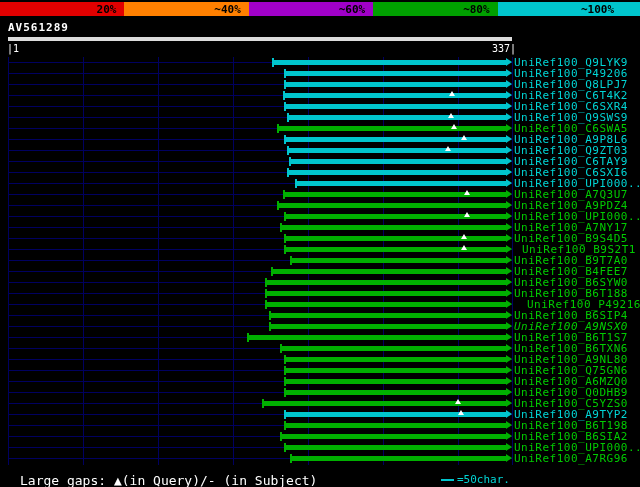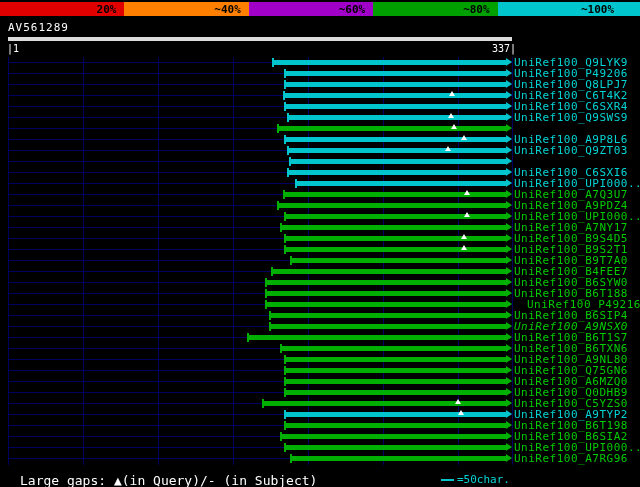--- a/index.html
+++ b/index.html
@@ -4,21 +4,21 @@
 <style>
   html,body{margin:0;padding:0}
   body{
     width:640px;height:487px;background:#000;position:relative;overflow:hidden;
     font-family:"DejaVu Sans Mono","Liberation Mono",monospace;
   }
   .scalebar{position:absolute;top:2px;left:0;width:640px;height:14px;display:flex}
   .seg{flex:1;display:flex;align-items:center;justify-content:flex-end;padding-right:8px;
        font-size:11px;font-weight:bold;color:#000}
   .seg:last-child{padding-right:26px}
-  .queryname{position:absolute;left:8px;top:21px;font-size:11px;font-weight:normal;color:#fff;letter-spacing:1px}
+  .queryname{position:absolute;left:8px;top:21px;font-size:11px;font-weight:bold;color:#fff;letter-spacing:1px}
   .querybar{position:absolute;left:8px;top:37px;width:504px;height:4px;background:#dcdcdc}
   .axis-label{position:absolute;top:43px;font-size:10px;color:#fff}
   #axis-start{left:7px}
   #axis-end{right:124px}
   .rows{position:absolute;top:57px;left:0;width:549px;height:408px}
   .vlayer{position:absolute;top:0;left:0;right:0;bottom:0}
   .vline{position:absolute;top:0;height:100%;width:1px}
   .row{position:relative;height:11px;width:640px}
   .hline{position:absolute;left:8px;top:5px;width:504px;height:1px}
   .bar{position:absolute;top:3px;height:5px}
@@ -119,20 +119,21 @@
       </div>
       <div class="rlabel" style="color: rgb(0, 213, 213);">UniRef100_Q9SWS9</div>
     </div>
     <div class="row">
       <div class="hline" style="background: rgb(0, 0, 96);"></div>
       <div class="bar" style="left: 276.5px; width: 229.5px; background: rgb(0, 176, 0);">
         <div class="tick"></div>
         <div class="arrow" style="border-left-color: rgb(0, 176, 0);"></div>
         <div class="gap" style="left: 174px;"></div>
       </div>
+      <div class="rlabel" style="color: rgb(0, 204, 0);">UniRef100_C6SWA5</div>
     </div>
     <div class="row">
       <div class="hline" style="background: rgb(0, 0, 96);"></div>
       <div class="bar" style="left: 284px; width: 222px; background: rgb(0, 197, 205);">
         <div class="tick"></div>
         <div class="arrow" style="border-left-color: rgb(0, 197, 205);"></div>
         <div class="gap" style="left: 177px;"></div>
       </div>
       <div class="rlabel" style="color: rgb(0, 213, 213);">UniRef100_A9P8L6</div>
     </div>
@@ -144,20 +145,21 @@
         <div class="gap" style="left: 157.5px;"></div>
       </div>
       <div class="rlabel" style="color: rgb(0, 213, 213);">UniRef100_Q9ZT03</div>
     </div>
     <div class="row">
       <div class="hline" style="background: rgb(0, 0, 96);"></div>
       <div class="bar" style="left: 288.5px; width: 217.5px; background: rgb(0, 197, 205);">
         <div class="tick"></div>
         <div class="arrow" style="border-left-color: rgb(0, 197, 205);"></div>
       </div>
+      <div class="rlabel" style="color: rgb(0, 213, 213);">UniRef100_C6TAY9</div>
     </div>
     <div class="row">
       <div class="hline" style="background: rgb(0, 0, 96);"></div>
       <div class="bar" style="left: 287px; width: 219px; background: rgb(0, 197, 205);">
         <div class="tick"></div>
         <div class="arrow" style="border-left-color: rgb(0, 197, 205);"></div>
       </div>
       <div class="rlabel" style="color: rgb(0, 213, 213);">UniRef100_C6SXI6</div>
     </div>
     <div class="row">
@@ -211,21 +213,21 @@
       </div>
       <div class="rlabel" style="color: rgb(0, 204, 0);">UniRef100_B9S4D5</div>
     </div>
     <div class="row">
       <div class="hline" style="background: rgb(0, 0, 96);"></div>
       <div class="bar" style="left: 284px; width: 222px; background: rgb(0, 176, 0);">
         <div class="tick"></div>
         <div class="arrow" style="border-left-color: rgb(0, 176, 0);"></div>
         <div class="gap" style="left: 177px;"></div>
       </div>
-      <div class="rlabel" style="color: rgb(0, 204, 0);">UniRef100_B9S2T1</div>
+      <div class="rlabel" style="color: rgb(0, 204, 0); padding-left: 8px;">UniRef100_B9S2T1</div>
     </div>
     <div class="row">
       <div class="hline" style="background: rgb(0, 0, 96);"></div>
       <div class="bar" style="left: 290px; width: 216px; background: rgb(0, 176, 0);">
         <div class="tick"></div>
         <div class="arrow" style="border-left-color: rgb(0, 176, 0);"></div>
       </div>
       <div class="rlabel" style="color: rgb(0, 204, 0);">UniRef100_B9T7A0</div>
     </div>
     <div class="row">

